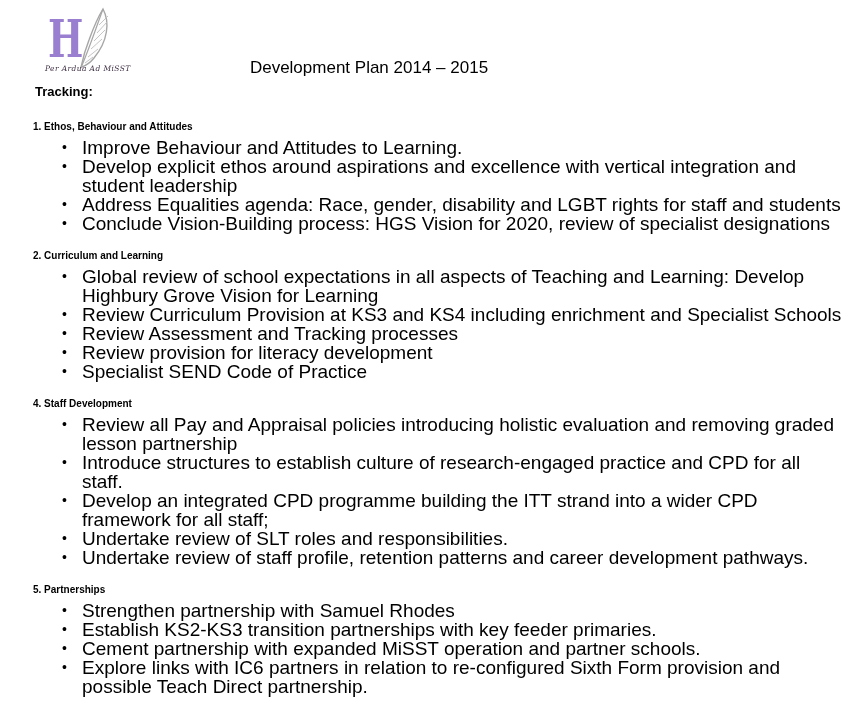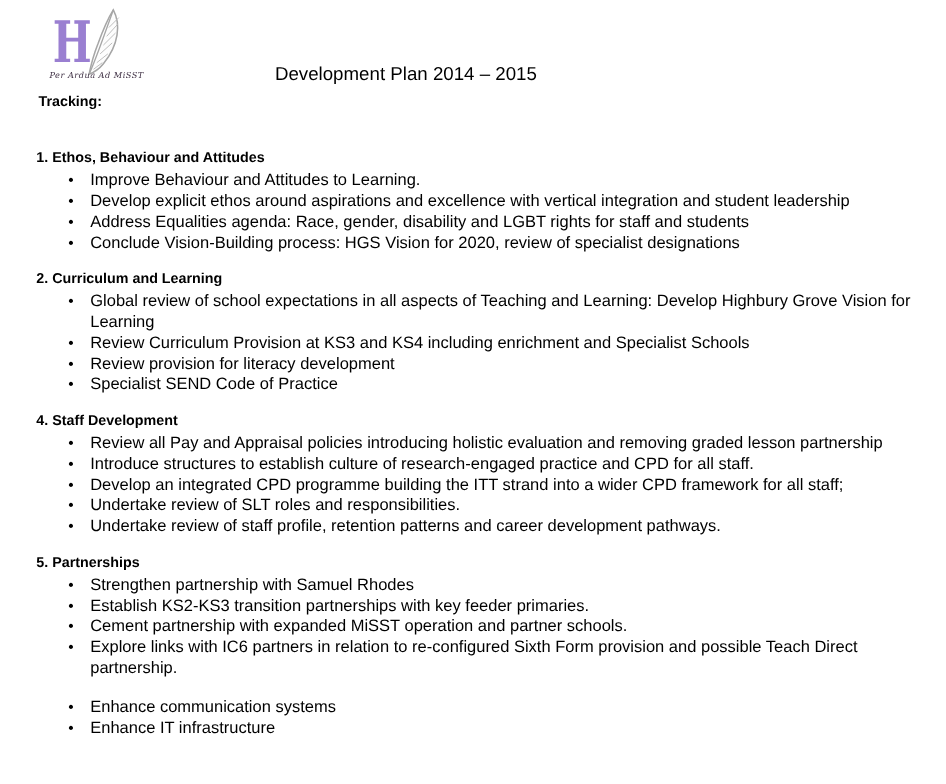--- a/index.html
+++ b/index.html
@@ -72,34 +72,34 @@
     font-weight: bold;
   }
   
   .sections {
     position: absolute;
     left: 33px;
     top: 120px;
     right: 18px;
   }
   .section-heading {
-    margin: 16px 0 4px 0;
-    font-size: 13px;
+    margin: 0 0 4px 0;
+    font-size: 10px;
     line-height: 14px;
     font-weight: bold;
   }
   .bullet-list {
     list-style: none;
     margin: 0 0 16px 0;
     padding: 0;
   }
   .bullet-item {
     position: relative;
     padding-left: 49px;
-    font-size: 15px;
+    font-size: 19px;
     line-height: 19px;
   }
   .bullet-item::before {
     content: "\2022";
     position: absolute;
     left: 29px;
     top: 0;
     font-size: 14px;
   }
 </style>
@@ -130,20 +130,21 @@
           <li class="bullet-item">Develop explicit ethos around aspirations and excellence with vertical integration and student leadership</li>
           <li class="bullet-item">Address Equalities agenda:  Race, gender, disability and LGBT rights for staff and students</li>
           <li class="bullet-item">Conclude Vision-Building process: HGS Vision for 2020, review of specialist designations</li>
         </ul>
       </section>
       <section class="doc-section">
         <h2 class="section-heading">2. Curriculum and Learning</h2>
         <ul class="bullet-list">
           <li class="bullet-item">Global review of school expectations in all aspects of Teaching and Learning: Develop Highbury Grove Vision for Learning</li>
           <li class="bullet-item">Review Curriculum Provision at KS3 and KS4 including enrichment and Specialist Schools</li>
+          <li class="bullet-item">Review Assessment and Tracking processes</li>
           <li class="bullet-item">Review provision for literacy development</li>
           <li class="bullet-item">Specialist SEND Code of Practice</li>
         </ul>
       </section>
       <section class="doc-section">
         <h2 class="section-heading">4. Staff Development</h2>
         <ul class="bullet-list">
           <li class="bullet-item">Review all Pay and Appraisal policies introducing holistic evaluation and removing graded lesson partnership</li>
           <li class="bullet-item">Introduce structures to establish culture of research-engaged practice and CPD for all staff.</li>
           <li class="bullet-item">Develop an integrated CPD programme building the ITT strand into a wider CPD framework for all staff;</li>

